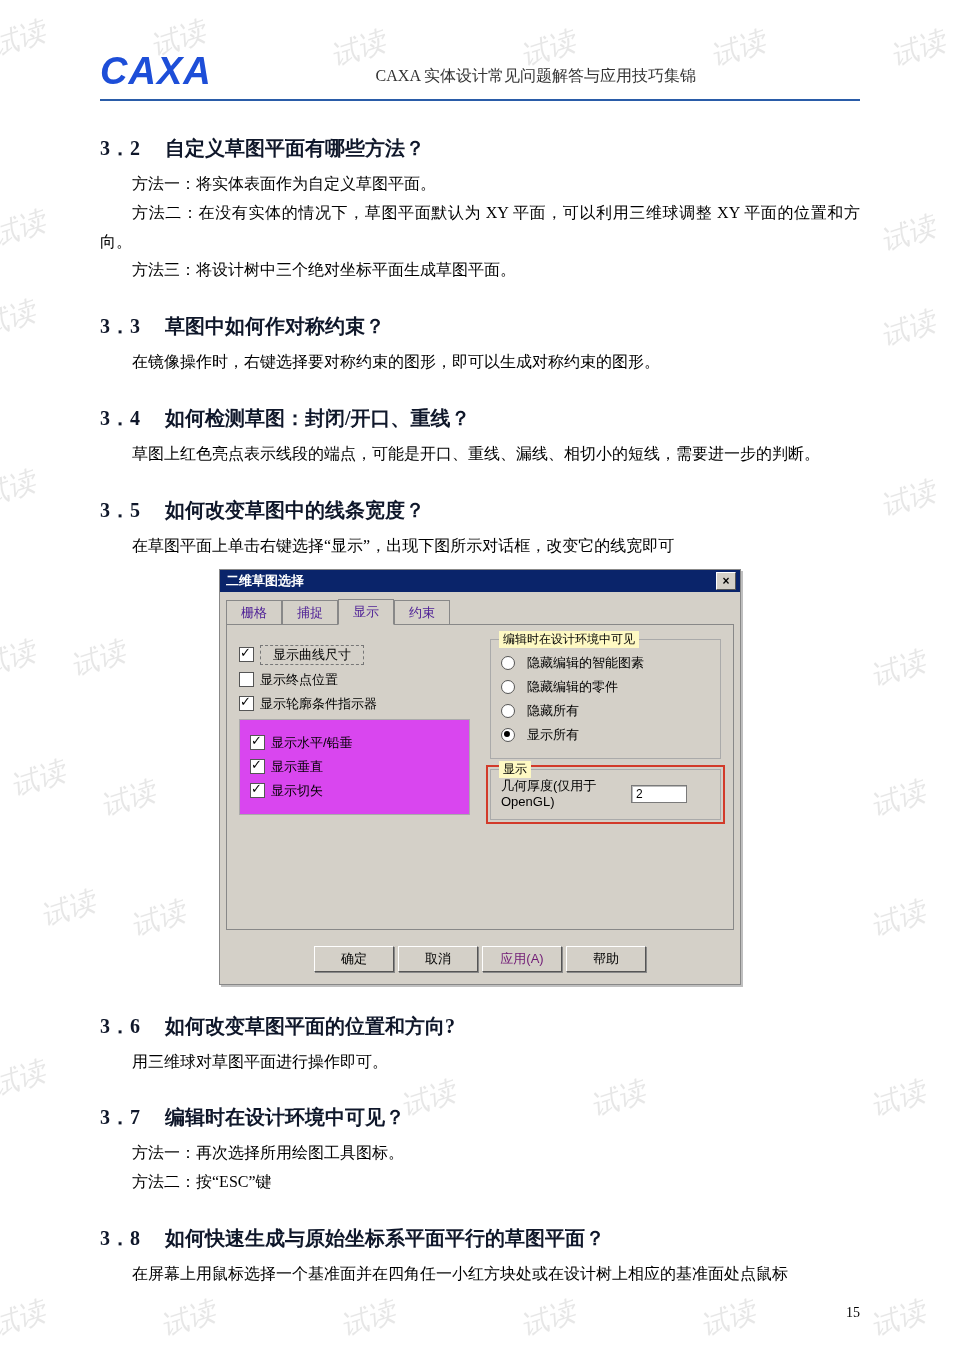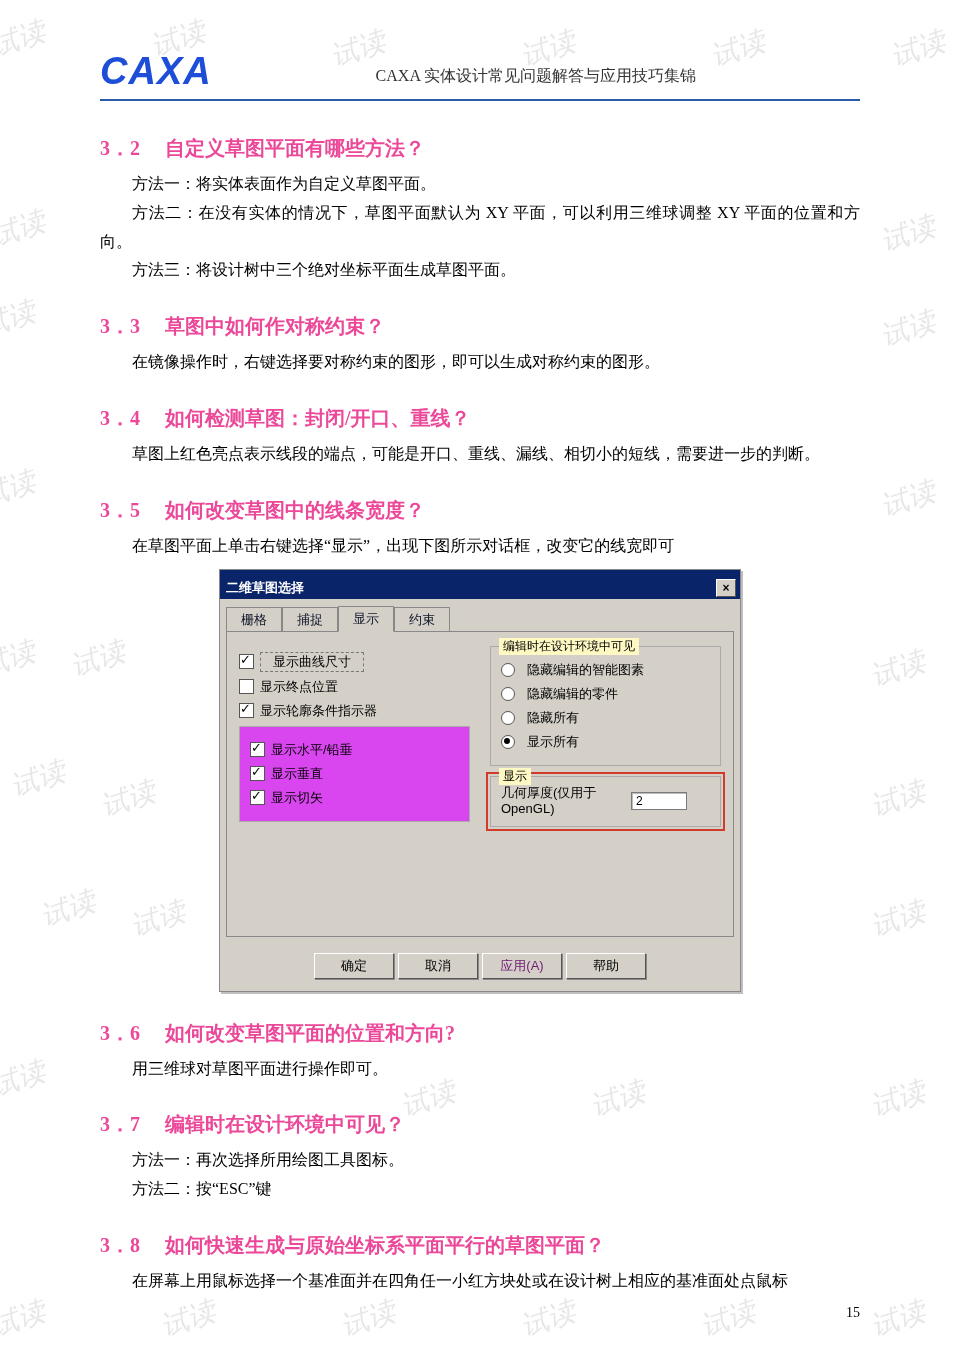--- a/index.html
+++ b/index.html
@@ -47,21 +47,21 @@
     letter-spacing: 1px;
   }
   .header-title {
     flex: 1;
     text-align: center;
     font-size: 16px;
     color: #333;
     padding-bottom: 6px;
   }
   .section-heading {
-    color: #ec4899;
+    color: #0f172a;
     font-size: 20px;
     font-weight: bold;
     margin: 28px 0 8px 0;
   }
   .section-heading .num {
     font-family: "Times New Roman", serif;
     font-weight: bold;
     margin-right: 20px;
   }
   .body-text {
@@ -85,21 +85,21 @@
     box-shadow: 2px 2px 0 rgba(0,0,0,0.25);
     font-family: "SimSun","Tahoma",sans-serif;
     font-size: 13px;
   }
   .titlebar {
     background: linear-gradient(to bottom, #0a246a, #0a246a);
     color: #fff;
     display: flex;
     align-items: center;
     justify-content: space-between;
-    padding: 9px 4px 2px 6px;
+    padding: 2px 4px 2px 6px;
     font-weight: bold;
     font-size: 13px;
   }
   .close-btn {
     width: 18px;
     height: 16px;
     background: #d4d0c8;
     color: #000;
     border: 1px solid #fff;
     border-right-color: #555;
@@ -117,21 +117,21 @@
     padding: 6px 6px 0 6px;
     gap: 0;
   }
   .tab {
     padding: 3px 14px;
     background: #d4d0c8;
     border: 1px solid #888;
     border-bottom: none;
     position: relative;
     top: 1px;
-    color: #0f172a;
+    color: #4c1d95;
   }
   .tab.active {
     background: #d4d0c8;
     border-bottom: 1px solid #d4d0c8;
     z-index: 2;
     font-weight: normal;
   }
   .tab-panel {
     border: 1px solid #888;
     margin: 0 6px 6px 6px;

